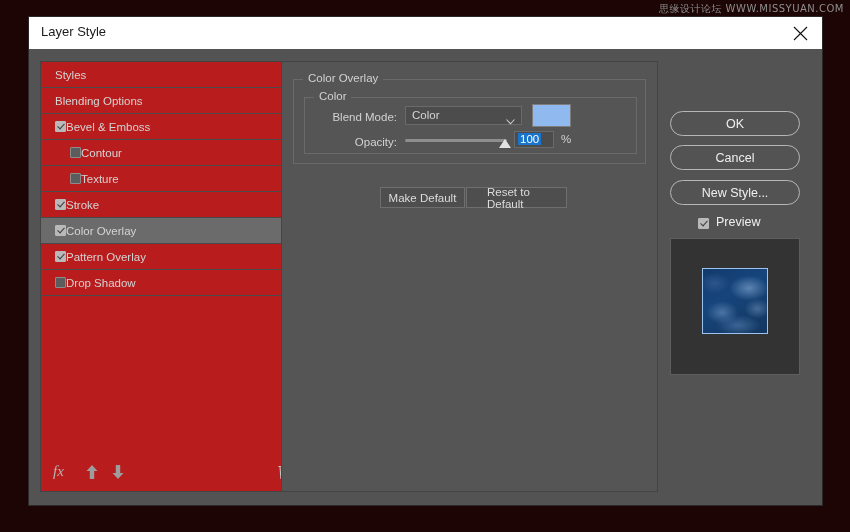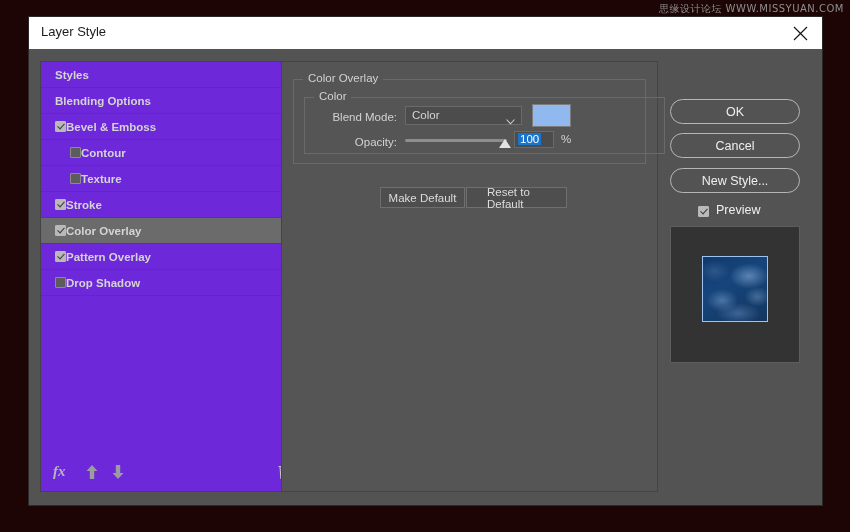--- a/index.html
+++ b/index.html
@@ -71,24 +71,23 @@
     background: #535353;
   }
 
   
   .sidebar {
     position: absolute;
     left: 11px;
     top: 12px;
     width: 270px;
     height: 431px;
-    background: #6d28d9;
+    background: #b91c1c;
     border: 1px solid #444444;
     box-sizing: border-box;
-    font-weight: bold;
   }
   .sidebar-list {
     position: absolute;
     left: 0;
     top: 0;
     right: 8px;
     bottom: 35px;
     overflow: hidden;
   }
   .style-row {
@@ -225,21 +224,21 @@
   }
   .group-outer {
     left: 11px;
     top: 17px;
     width: 353px;
     height: 85px;
   }
   .group-inner {
     left: 10px;
     top: 17px;
-    width: 361px;
+    width: 333px;
     height: 57px;
   }
   .field-label {
     position: absolute;
     font-size: 11.5px;
     color: #d2d2d2;
     white-space: nowrap;
     text-align: right;
   }
   .lbl-blend { left: 10px; top: 13px; width: 82px; }
@@ -345,21 +344,21 @@
     justify-content: center;
     cursor: pointer;
   }
   .btn-make { left: 86px; width: 85px; }
   .btn-reset { left: 172px; width: 101px; padding-left: 20px; }
 
   
   .right-panel {
     position: absolute;
     left: 640px;
-    top: 0;
+    top: 12px;
     width: 142px;
     height: 431px;
     text-decoration: underline;
   }
   .btn-round {
     position: absolute;
     left: 1px;
     width: 130px;
     height: 25px;
     border: 1px solid #b6b6b6;

